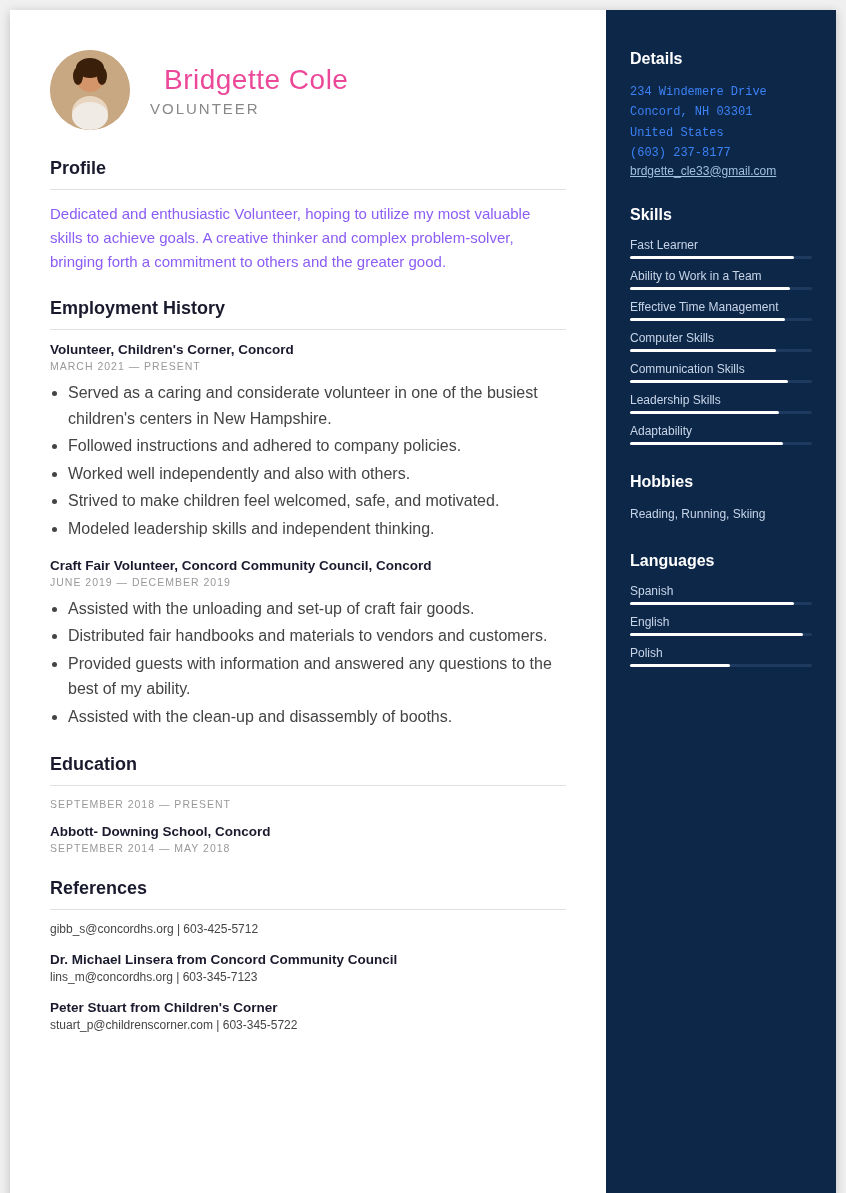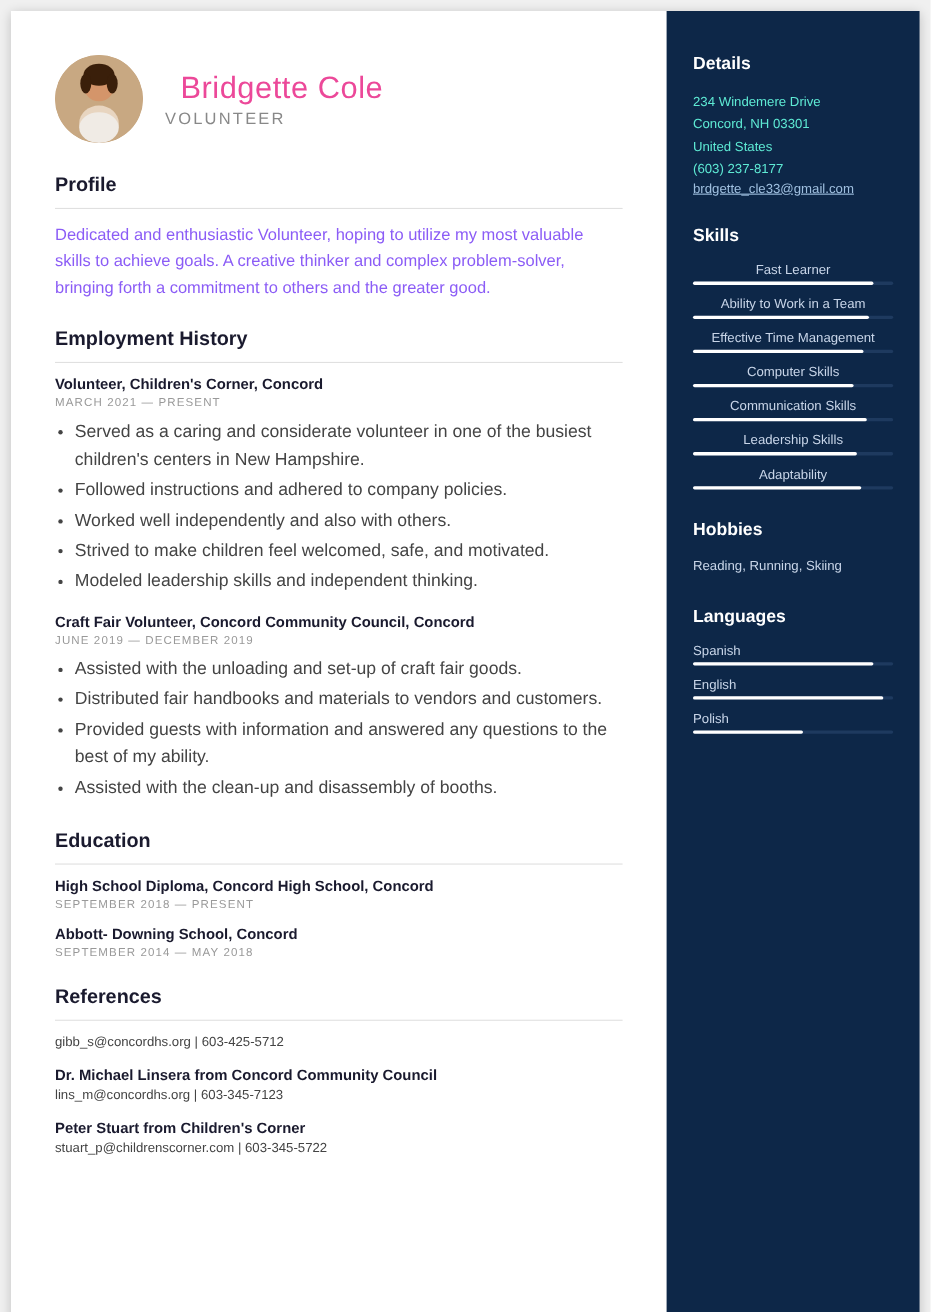--- a/index.html
+++ b/index.html
@@ -149,36 +149,36 @@
       margin-bottom: 28px;
     }
     .right-section-title {
       font-size: 16px;
       font-weight: bold;
       color: #ffffff;
       margin-bottom: 14px;
     }
     .detail-line {
       font-size: 12px;
-      color: #5eead4;
+      color: #3b82f6;
       line-height: 1.7;
+      font-family: Liberation Mono, monospace;
     }
     .detail-email {
       font-size: 12px;
       color: #a0c0e0;
       text-decoration: underline;
     }
     .skill-item {
       margin-bottom: 10px;
     }
     .skill-name {
       font-size: 12px;
       color: #c8d5e8;
       margin-bottom: 4px;
-      text-align: center;
     }
     .skill-bar-bg {
       width: 100%;
       height: 3px;
       background: #1e3a5f;
       border-radius: 2px;
     }
     .skill-bar-fill {
       height: 3px;
       background: #ffffff;
@@ -265,21 +265,20 @@
         <li>Assisted with the unloading and set-up of craft fair goods.</li>
         <li>Distributed fair handbooks and materials to vendors and customers.</li>
         <li>Provided guests with information and answered any questions to the best of my ability.</li>
         <li>Assisted with the clean-up and disassembly of booths.</li>
       </ul>
     </div>
 
     <div class="section">
       <div class="section-title">Education</div>
       <span class="section-title-underline"></span>
-      <div class="edu-title">High School Diploma, Concord High School, Concord</div>
       <div class="edu-date">SEPTEMBER 2018 — PRESENT</div>
       <div class="edu-title">Abbott- Downing School, Concord</div>
       <div class="edu-date">SEPTEMBER 2014 — MAY 2018</div>
     </div>
 
     <div class="section">
       <div class="section-title">References</div>
       <span class="section-title-underline"></span>
       <div class="ref-item">
         <div class="ref-contact">gibb_s@concordhs.org  |  603-425-5712</div>

